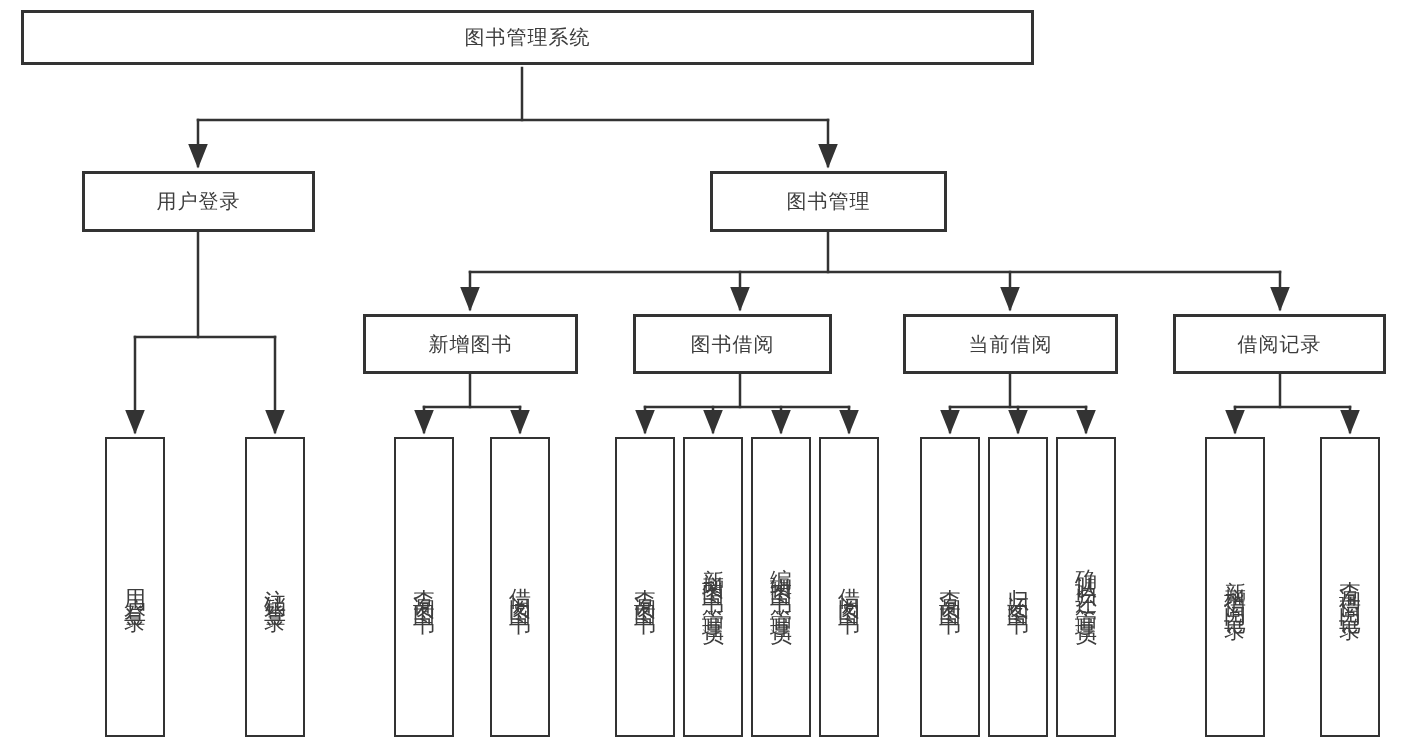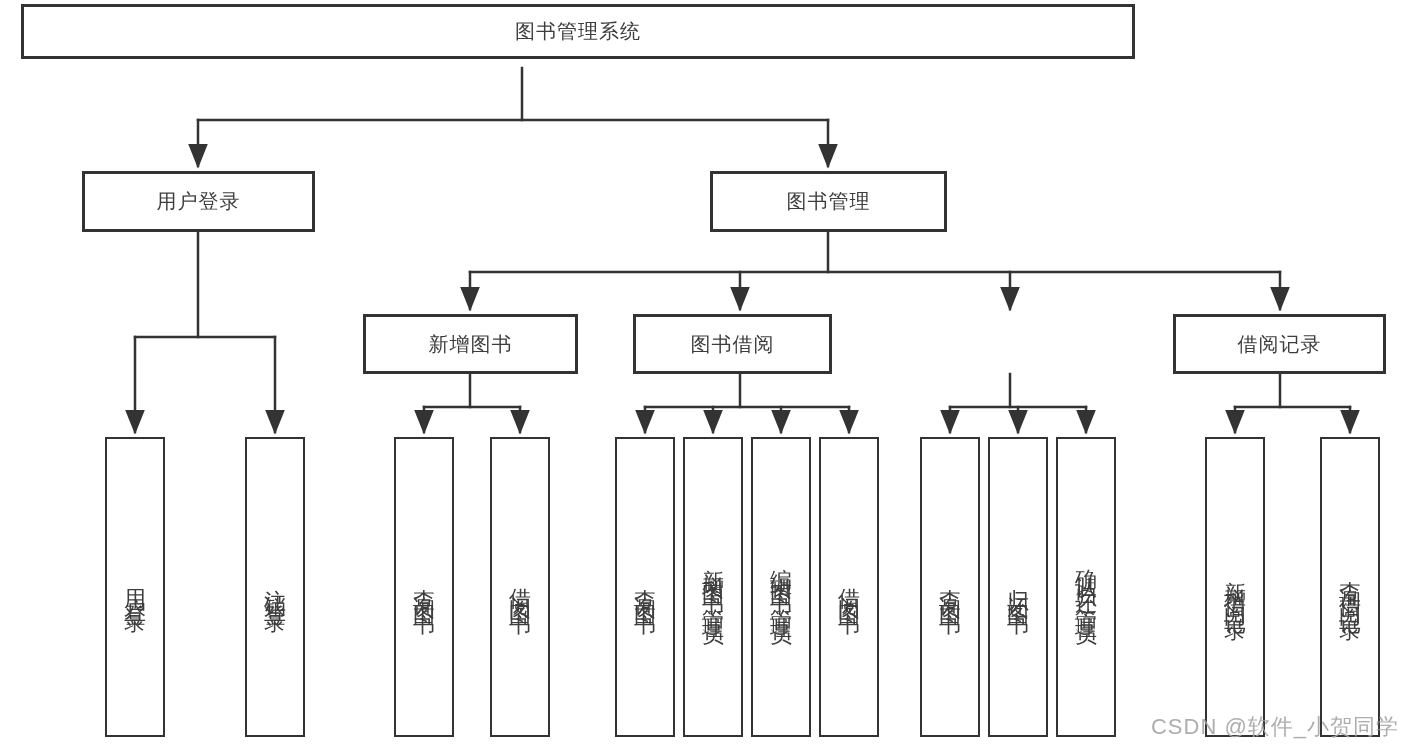--- a/index.html
+++ b/index.html
@@ -121,37 +121,40 @@
 
       <g>
         <line x1="1280" y1="374" x2="1280" y2="407"></line>
         <line x1="1235" y1="407" x2="1350" y2="407"></line>
         <line x1="1235" y1="407" x2="1235" y2="432" marker-end="url(#arr)"></line>
         <line x1="1350" y1="407" x2="1350" y2="432" marker-end="url(#arr)"></line>
       </g>
     </g>
   </svg>
 
-  <div class="node h-node" style="left:21px; top:4px; width:1114px; height:55px;align-items:center;">
+  <div class="node h-node" style="left:21px; top:10px; width:1013px; height:55px;align-items:center;">
     <span>图书管理系统</span>
   </div>
 
   <div class="node h-node" style="left:82px; top:171px; width:233px; height:61px;">
     <span>用户登录</span>
   </div>
   <div class="node h-node" style="left:710px; top:171px; width:237px; height:61px;">
     <span>图书管理</span>
   </div>
 
   <div class="node h-node" style="left:363px; top:314px; width:215px; height:60px;">
     <span>新增图书</span>
   </div>
   <div class="node h-node" style="left:633px; top:314px; width:199px; height:60px;">
     <span>图书借阅</span>
   </div>
+  <div class="node h-node" style="left:903px; top:314px; width:215px; height:60px;">
+    <span>当前借阅</span>
+  </div>
   <div class="node h-node" style="left:1173px; top:314px; width:213px; height:60px;">
     <span>借阅记录</span>
   </div>
 
   <div class="node leaf" style="left:105px;">
     <span>用户登录</span>
   </div>
   <div class="node leaf" style="left:245px;">
     <span>注销登录</span>
   </div>
@@ -186,15 +189,14 @@
     <span>确认归还（管理员）</span>
   </div>
 
   <div class="node leaf" style="left:1205px;">
     <span>新增借阅记录</span>
   </div>
   <div class="node leaf" style="left:1320px;">
     <span>查询借阅记录</span>
   </div>
 
-  <div class="watermark">CSDN @软件_小贺同学</div>
 
 </div>
 
 </body></html>

